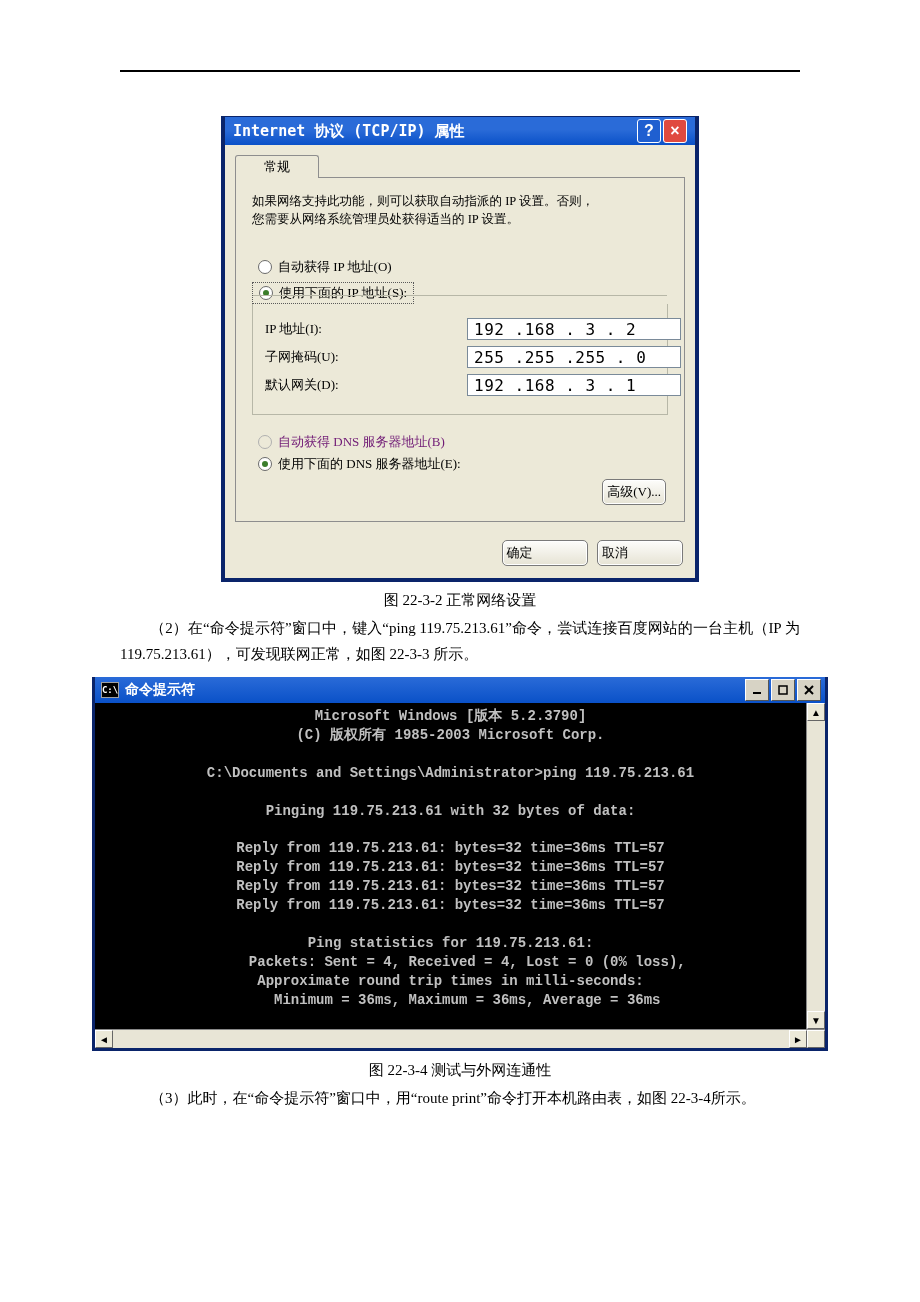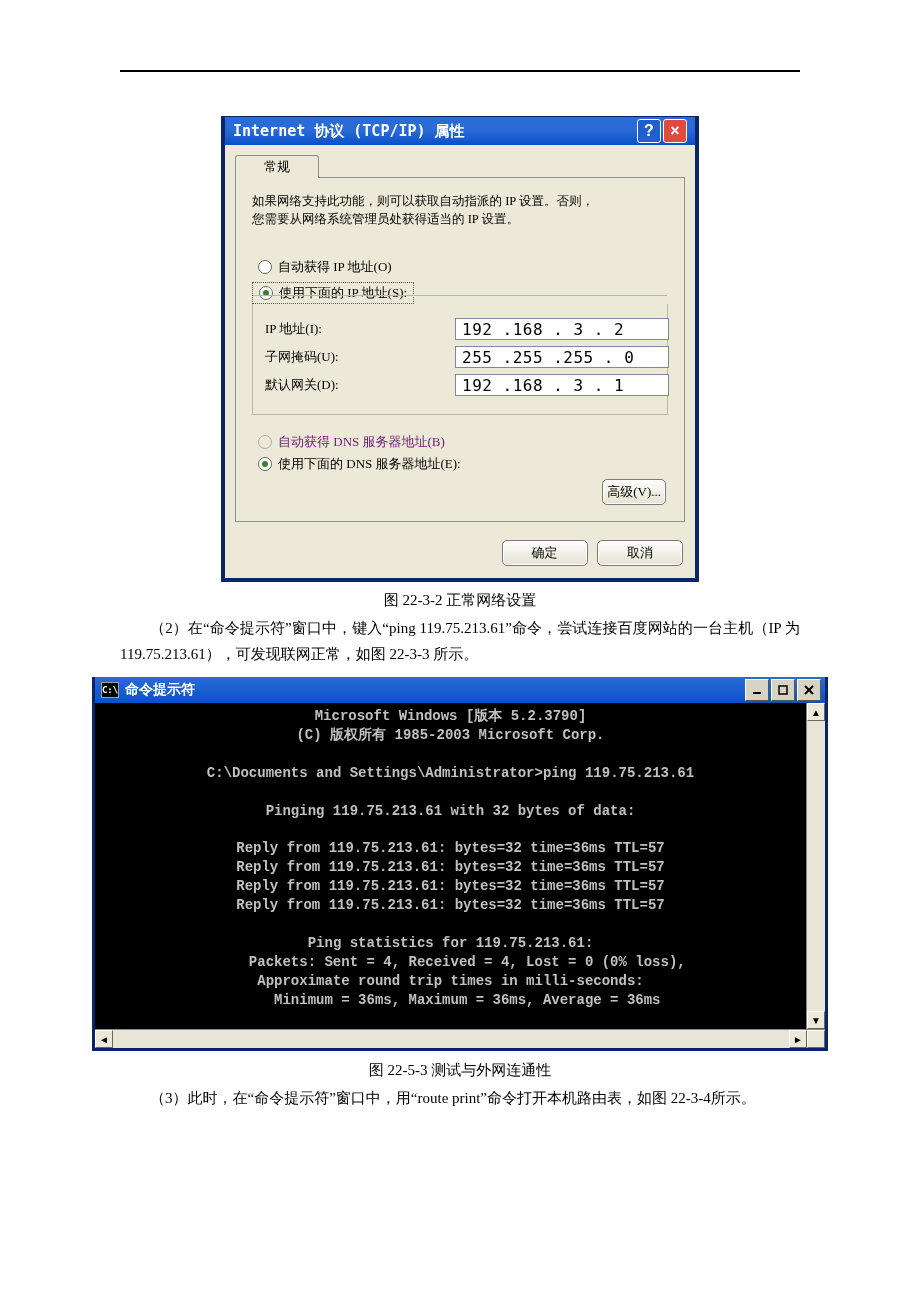--- a/index.html
+++ b/index.html
@@ -91,21 +91,21 @@
     border-top: none;
     margin: 0 0 16px 0;
     padding: 8px 12px 12px 12px;
     position: relative;
   }
   .fieldset::before {
     content:"";
     position:absolute; left:0; right:0; top:-9px;
     border-top:1px solid #b7b7a7;
   }
-  .fldrow { display:flex; align-items:center; margin: 6px 0; font-size:13px;}
+  .fldrow { display:flex; align-items:center; margin: 6px 0; font-size:13px;gap:12px;}
   .fldrow .lbl { flex: 0 0 190px;}
   .ipbox {
     flex: 0 0 200px;
     border: 1px solid #7a8a99;
     background:#fff;
     height: 20px;
     display:flex; align-items:center;
     font-family: SimSun, monospace;
     font-size: 16px;
     padding: 0 6px;
@@ -119,21 +119,21 @@
     border-radius: 5px;
     padding: 3px 4px;
     font-size: 13px;
     box-shadow: 0 0 0 1px #fff inset;
   }
   .dlg-foot {
     background:#ece9d8;
     padding: 8px 12px 12px 12px;
     text-align: right;
   }
-  .dlg-foot .winbtn { margin-left: 6px; min-width: 76px; text-align:center;}
+  .dlg-foot .winbtn { margin-left: 6px; min-width: 76px; text-align:left;}
   
   .caption { text-align: center; margin: 10px 0 6px 0; font-size: 15px;}
   .para { margin: 4px 120px; font-size: 15px; line-height: 1.7; text-align: justify;}
   .para .first-indent { display:inline-block; width: 2em;}
   
   .cmd-wrap {
     width: 730px;
     margin: 10px auto 0 auto;
     border: 3px solid #0a246a;
     border-top: none;
@@ -321,18 +321,18 @@
       </div>
     </div>
     <div class="hscroll">
       <div class="arrow">◄</div>
       <div class="track"></div>
       <div class="arrow">►</div>
       <div class="sizegrip"></div>
     </div>
   </div>
 
-  <div class="caption">图 22-5-3   测试与外网连通性</div>
+  <div class="caption">图 22-3-4   测试与外网连通性</div>
 
   <div class="para">
     <span class="first-indent"></span><span>（3）此时，在“命令提示符”窗口中，用“route  print”命令打开本机路由表，如图 22-3-4所示。</span>
   </div>
 </div>
 
 </body></html>

